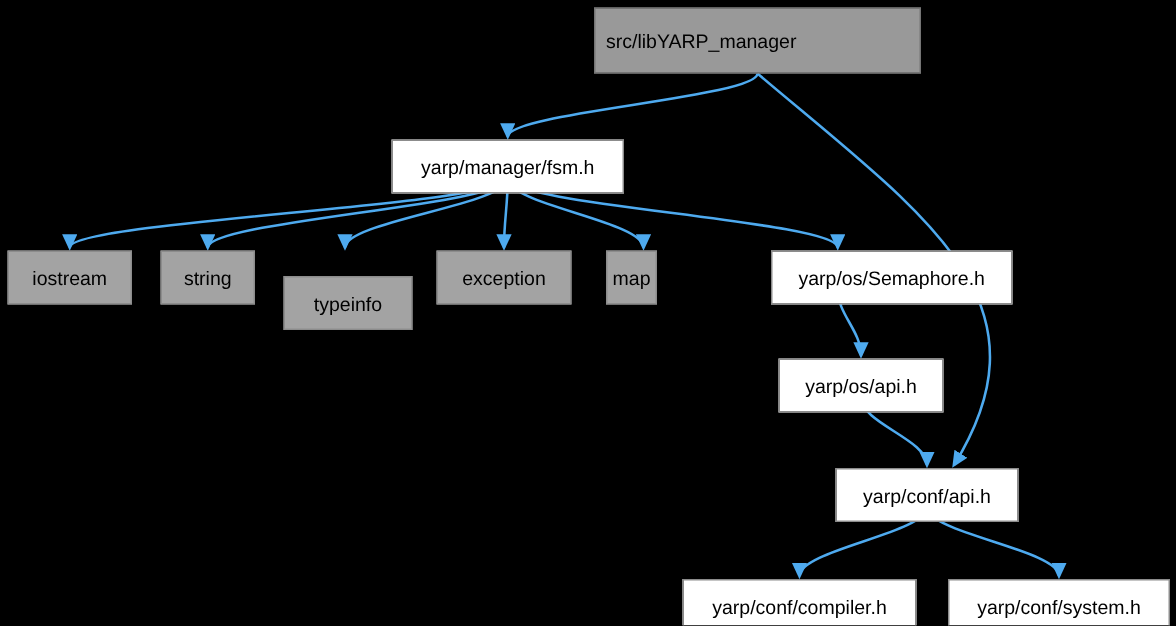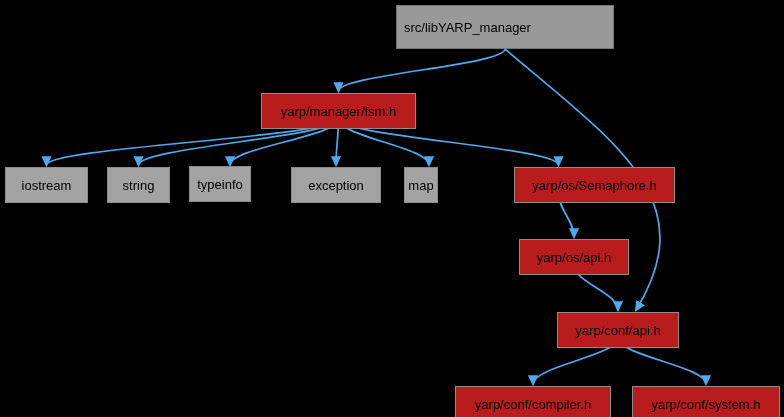--- a/index.html
+++ b/index.html
@@ -41,21 +41,21 @@
     background: #999999;
     border-color: #757575;
     align-items: flex-start;
   }
   .node.fill-sys {
     background: #a3a3a3;
     border-color: #8c8c8c;
     align-items: center;
   }
   .node.fill-proj {
-    background: #b91c1c;
+    background: #ffffff;
     border-color: #8c8c8c;
     align-items: center;
   }
   .node-line {
     display: block;
   }
 </style>
 </head>
 <body>
 
@@ -81,21 +81,21 @@
         <path d="M618,338 C618,355.48 533,366.52 533,384"></path>
         <path d="M618,338 C618,355.48 706,366.52 706,384"></path>
       </g>
   </svg>
 
   <div id="node-layer">
       <div class="node fill-root" style="left: 396px; top: 5px; width: 218px; height: 44px;"><span class="node-line">src/libYARP_manager</span></div>
       <div class="node fill-proj" style="left: 261px; top: 93px; width: 155px; height: 26px;"><span class="node-line">yarp/manager/fsm.h</span></div>
       <div class="node fill-sys" style="left: 5px; top: 167px; width: 83px; height: 26px;"><span class="node-line">iostream</span></div>
       <div class="node fill-sys" style="left: 107px; top: 167px; width: 63px; height: 26px;"><span class="node-line">string</span></div>
-      <div class="node fill-sys" style="left: 189px; top: 166px; width: 62px; height: 26px;"><span class="node-line">typeinfo</span></div>
+      <div class="node fill-sys" style="left: 189px; top: 184px; width: 86px; height: 26px;"><span class="node-line">typeinfo</span></div>
       <div class="node fill-sys" style="left: 291px; top: 167px; width: 90px; height: 26px;"><span class="node-line">exception</span></div>
       <div class="node fill-sys" style="left: 404px; top: 167px; width: 34px; height: 26px;"><span class="node-line">map</span></div>
       <div class="node fill-proj" style="left: 478px; top: 167px; width: 161px; height: 26px; margin-left: 36px;"><span class="node-line">yarp/os/Semaphore.h</span></div>
       <div class="node fill-proj" style="left: 519px; top: 239px; width: 110px; height: 36px;"><span class="node-line">yarp/os/api.h</span></div>
       <div class="node fill-proj" style="left: 557px; top: 312px; width: 122px; height: 26px;"><span class="node-line">yarp/conf/api.h</span></div>
       <div class="node fill-proj" style="left: 455px; top: 386px; width: 156px; height: 26px;"><span class="node-line">yarp/conf/compiler.h</span></div>
       <div class="node fill-proj" style="left: 632px; top: 386px; width: 148px; height: 26px;"><span class="node-line">yarp/conf/system.h</span></div>
     </div>
 
 </div>

